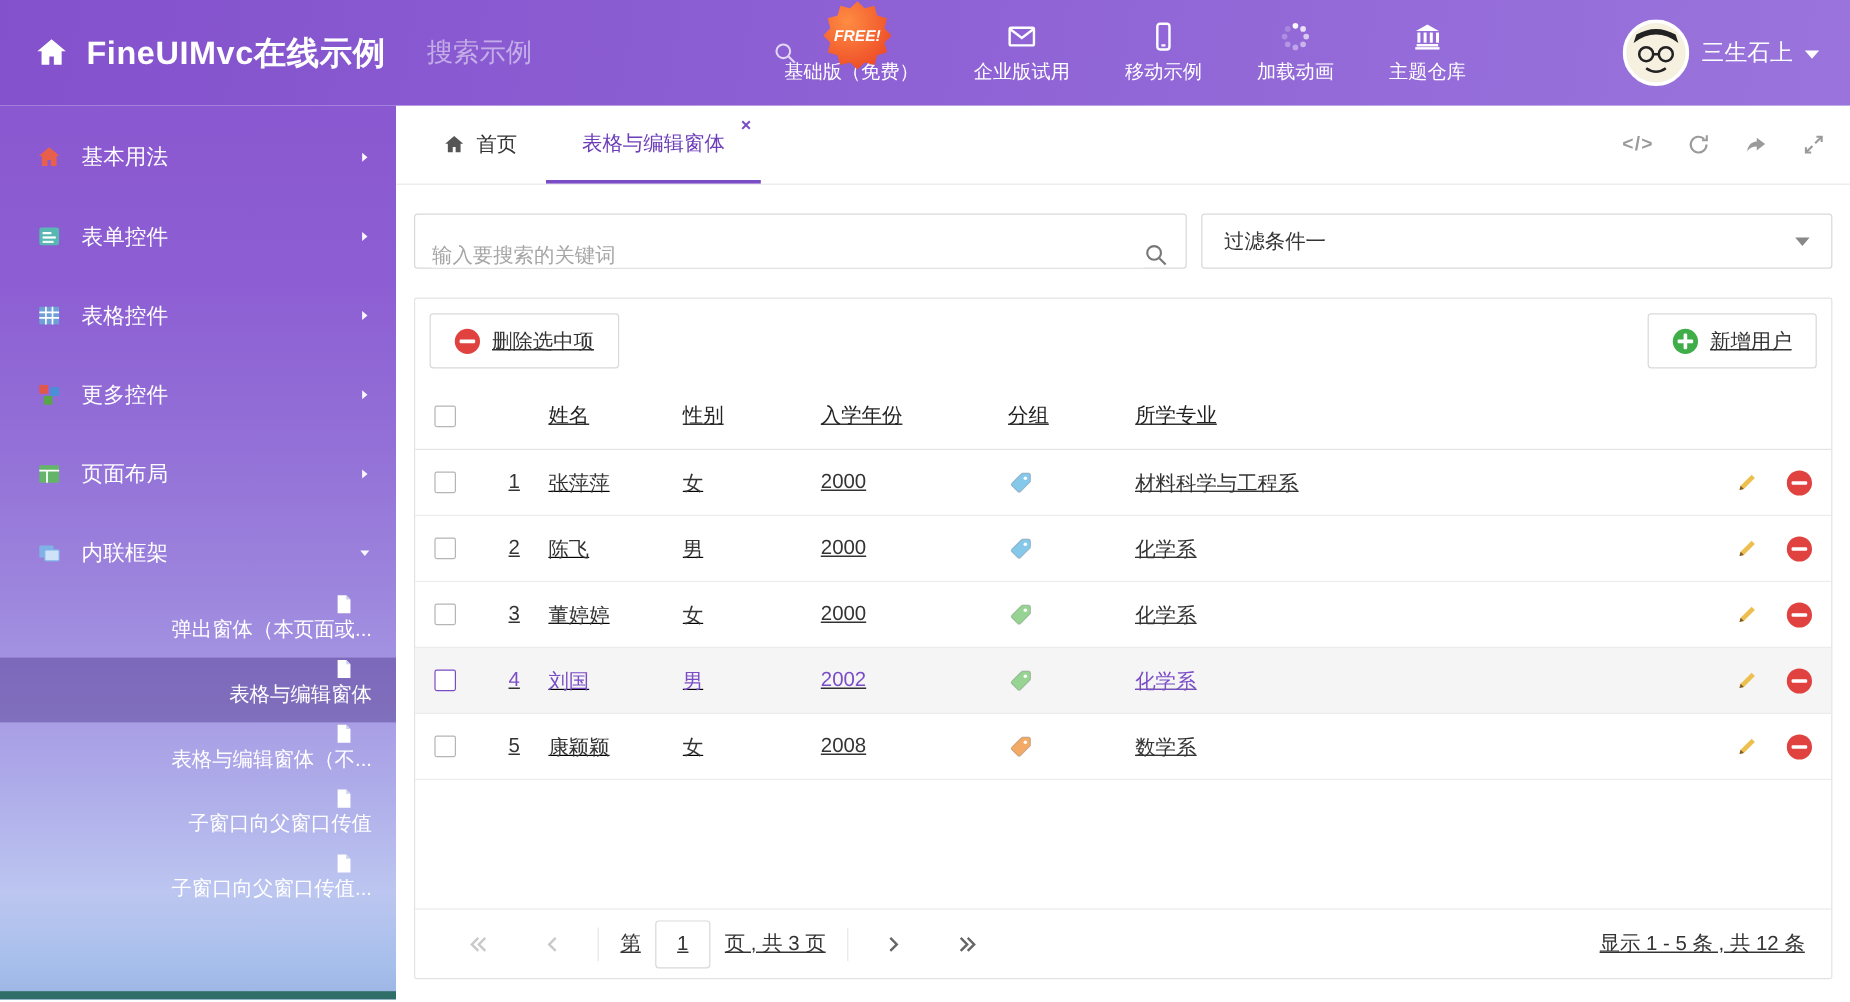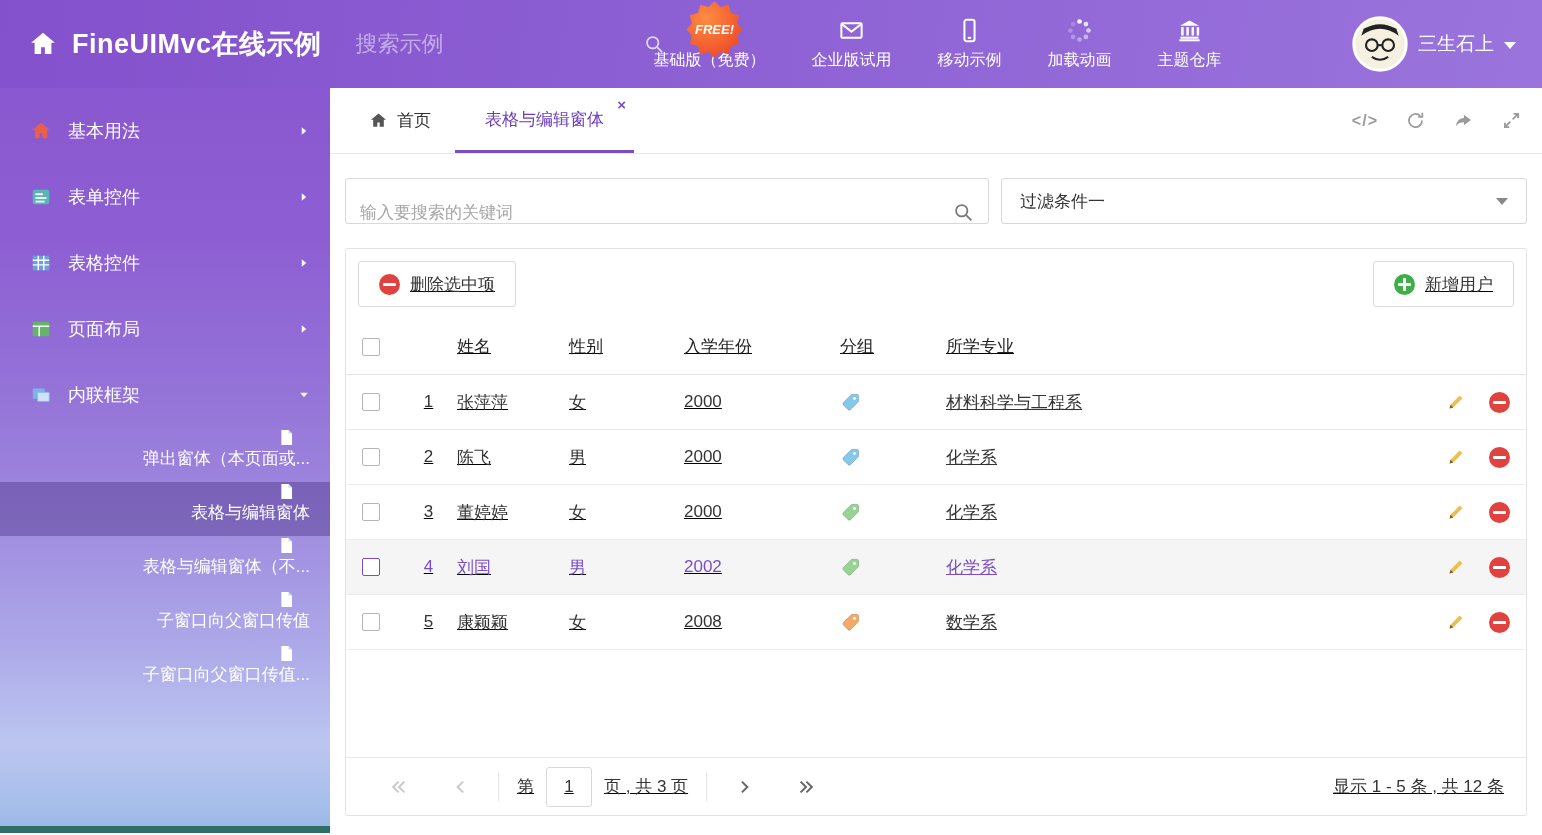--- a/index.html
+++ b/index.html
@@ -260,20 +260,35 @@
         <span class="side-label">表格控件</span>
         <span class="side-chevron">
             <svg viewBox="0 0 24 24" fill="currentColor">
               <path d="M7.5 4.5l9 7.5-9 7.5z"></path>
             </svg>
           </span>
       </div>
       <div class="side-item">
         <span class="icon">
             <svg viewBox="0 0 24 24">
+              <rect x="3" y="3" width="8" height="8" fill="#e2574c"></rect>
+              <rect x="13" y="5" width="8" height="8" fill="#4a90d9"></rect>
+              <rect x="7" y="13" width="8" height="8" fill="#57a64a"></rect>
+            </svg>
+          </span>
+        <span class="side-label">更多控件</span>
+        <span class="side-chevron">
+            <svg viewBox="0 0 24 24" fill="currentColor">
+              <path d="M7.5 4.5l9 7.5-9 7.5z"></path>
+            </svg>
+          </span>
+      </div>
+      <div class="side-item">
+        <span class="icon">
+            <svg viewBox="0 0 24 24">
               <rect x="3" y="4" width="18" height="16" rx="1" fill="#64b56a"></rect>
               <path d="M3 9h18M10 9v11" stroke="#fff" stroke-width="1.6"></path>
             </svg>
           </span>
         <span class="side-label">页面布局</span>
         <span class="side-chevron">
             <svg viewBox="0 0 24 24" fill="currentColor">
               <path d="M7.5 4.5l9 7.5-9 7.5z"></path>
             </svg>
           </span>

